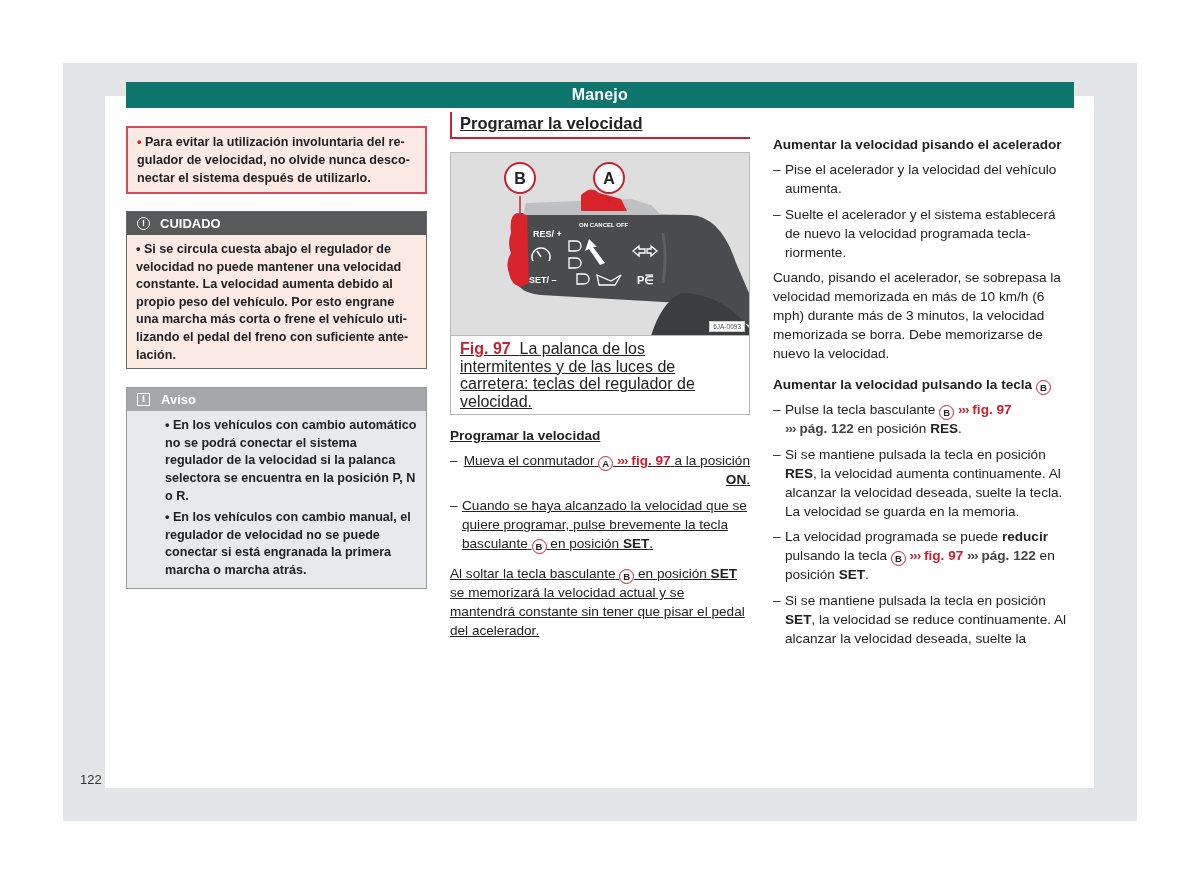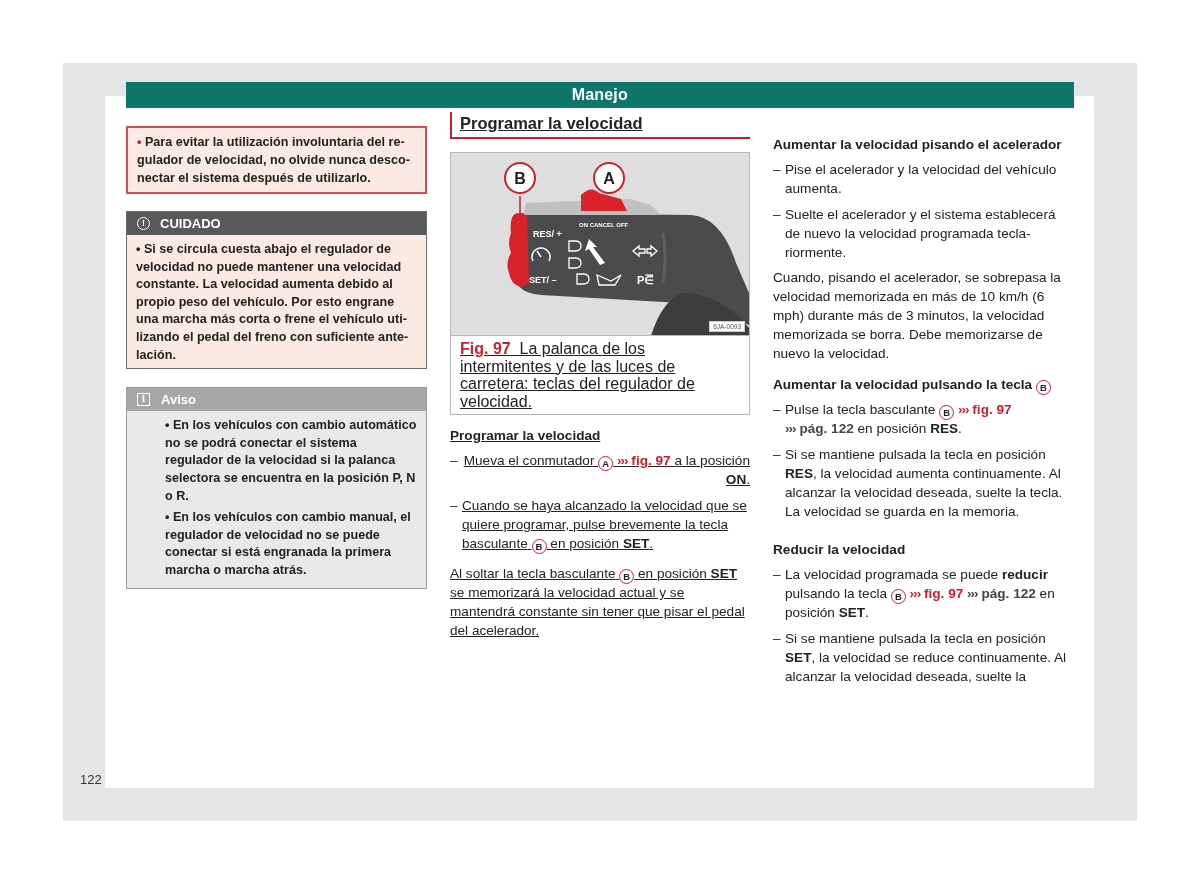--- a/index.html
+++ b/index.html
@@ -194,21 +194,20 @@
     <span class="link-arrows" style="color:#444;">›››</span>
     <span class="link-page">pág. 122</span>
     <span>en posición</span>
     <b>RES</b><span>.</span>
   </div>
   <div class="dash-item">
     <span>Si se mantiene pulsada la tecla en posición</span>
     <b>RES</b><span>, la velocidad aumenta continuamente. Al alcanzar la velocidad deseada, suelte la tecla. La velocidad se guarda en la memo­ria.</span>
   </div>
 
-  <div class="subhead" style="margin-top:19px;">Reducir la velocidad</div>
   <div class="dash-item" style="margin-top:6px;">
     <span>La velocidad programada se puede</span>
     <b>reducir</b>
     <span>pulsando la tecla</span>
     <span class="circ">B</span>
     <span class="link-arrows">›››</span>
     <span class="link-red">fig. 97</span>
     <span class="link-arrows" style="color:#444;">›››</span>
     <span class="link-page">pág. 122</span>
     <span>en posición</span>

